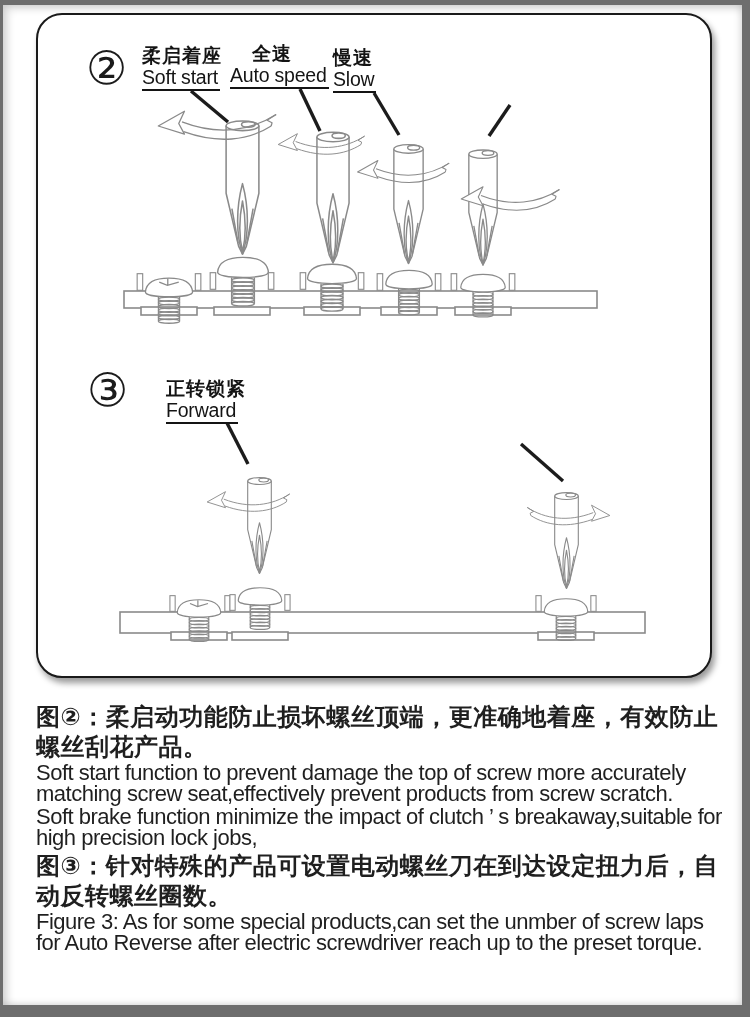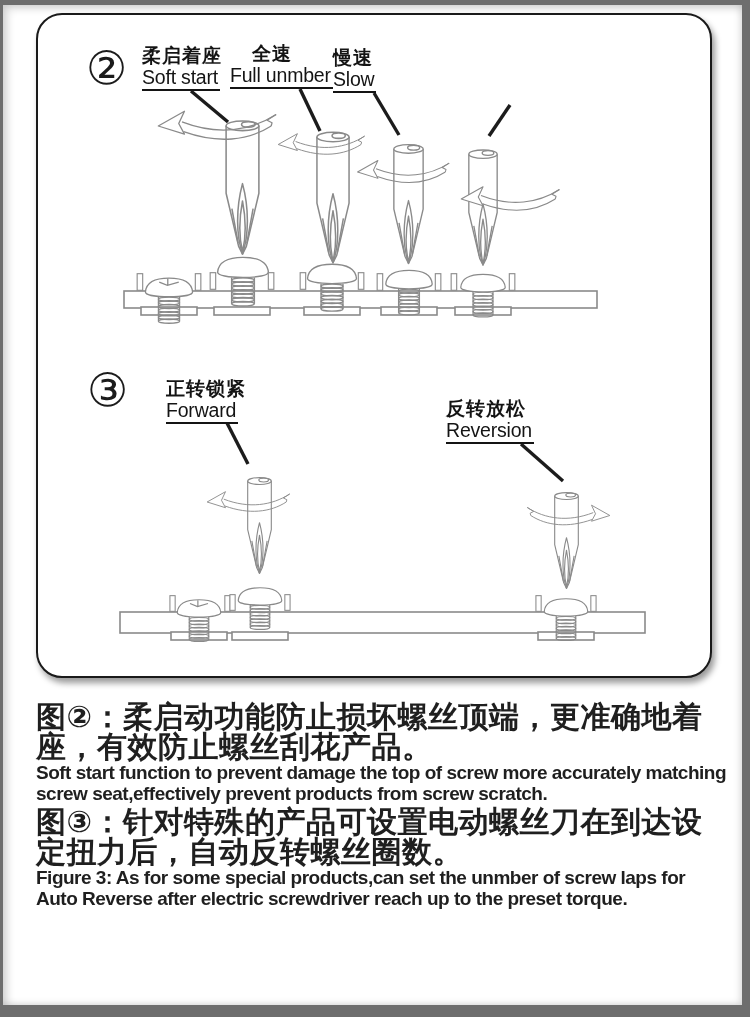--- a/index.html
+++ b/index.html
@@ -33,24 +33,24 @@
   .lbl .en { font-size:19.5px; font-weight:400; display:inline-block;
              border-bottom:2.5px solid #141414; padding:0 2px 1px 0; letter-spacing:-0.2px; }
   .lbl1 { left:139px; top:41px; }
   .lbl2 { left:227px; top:39px; } .lbl2 .zh { padding-left:22px; display:block; }
   .lbl3 { left:330px; top:43px; }
   .lbl4 { left:506px; top:56px; } .lbl4 .zh { padding-left:10px; display:block; }
   .lbl5 { left:163px; top:374px; }
   .lbl6 { left:443px; top:394px; }
   .captions { position:absolute; left:33px; top:697px; width:694px; color:#1f1f1f; }
   .captions .zh {
-    font-size:30px; line-height:30px; font-weight:700; letter-spacing:0.5px;
+    font-size:24px; line-height:30px; font-weight:700; letter-spacing:0.5px;
   }
   .captions .en {
-    font-size:19px; line-height:20.5px; font-weight:700; letter-spacing:-0.5px;
+    font-size:22px; line-height:20.5px; font-weight:400; letter-spacing:-0.5px;
     margin:1px 0 3px 0;
   }
 </style>
 </head>
 <body>
 
 <div class="paper">
 
   <div class="panel"></div>
 
@@ -177,36 +177,33 @@
 
   <div class="fignum n2">②</div>
   <div class="fignum n3">③</div>
 
   <div class="lbl lbl1">
     <div class="zh">柔启着座</div>
     <span class="en">Soft start</span>
   </div>
   <div class="lbl lbl2">
     <div class="zh">全速</div>
-    <span class="en">Full unmber</span>
+    <span class="en">Auto speed</span>
   </div>
   <div class="lbl lbl3">
     <div class="zh">慢速</div>
     <span class="en">Slow</span>
   </div>
 
   <div class="lbl lbl5">
     <div class="zh">正转锁紧</div>
     <span class="en">Forward</span>
   </div>
-  <div class="lbl lbl6">
-    <div class="zh">反转放松</div>
-    <span class="en">Reversion</span>
-  </div>
 
   <div class="captions">
     <p class="zh">图②：柔启动功能防止损坏螺丝顶端，更准确地着座，有效防止螺丝刮花产品。</p>
     <p class="en">Soft start function to prevent damage the top of screw more accurately matching screw seat,effectively prevent products from screw scratch.</p>
+    <p class="en">Soft brake function minimize the impact of clutch ’ s breakaway,suitable for high precision lock jobs,</p>
     <p class="zh">图③：针对特殊的产品可设置电动螺丝刀在到达设定扭力后，自动反转螺丝圈数。</p>
     <p class="en">Figure 3: As for some special products,can set the unmber of screw laps for Auto Reverse after electric screwdriver reach up to the preset torque.</p>
   </div>
 
 </div>
 
 </body></html>

